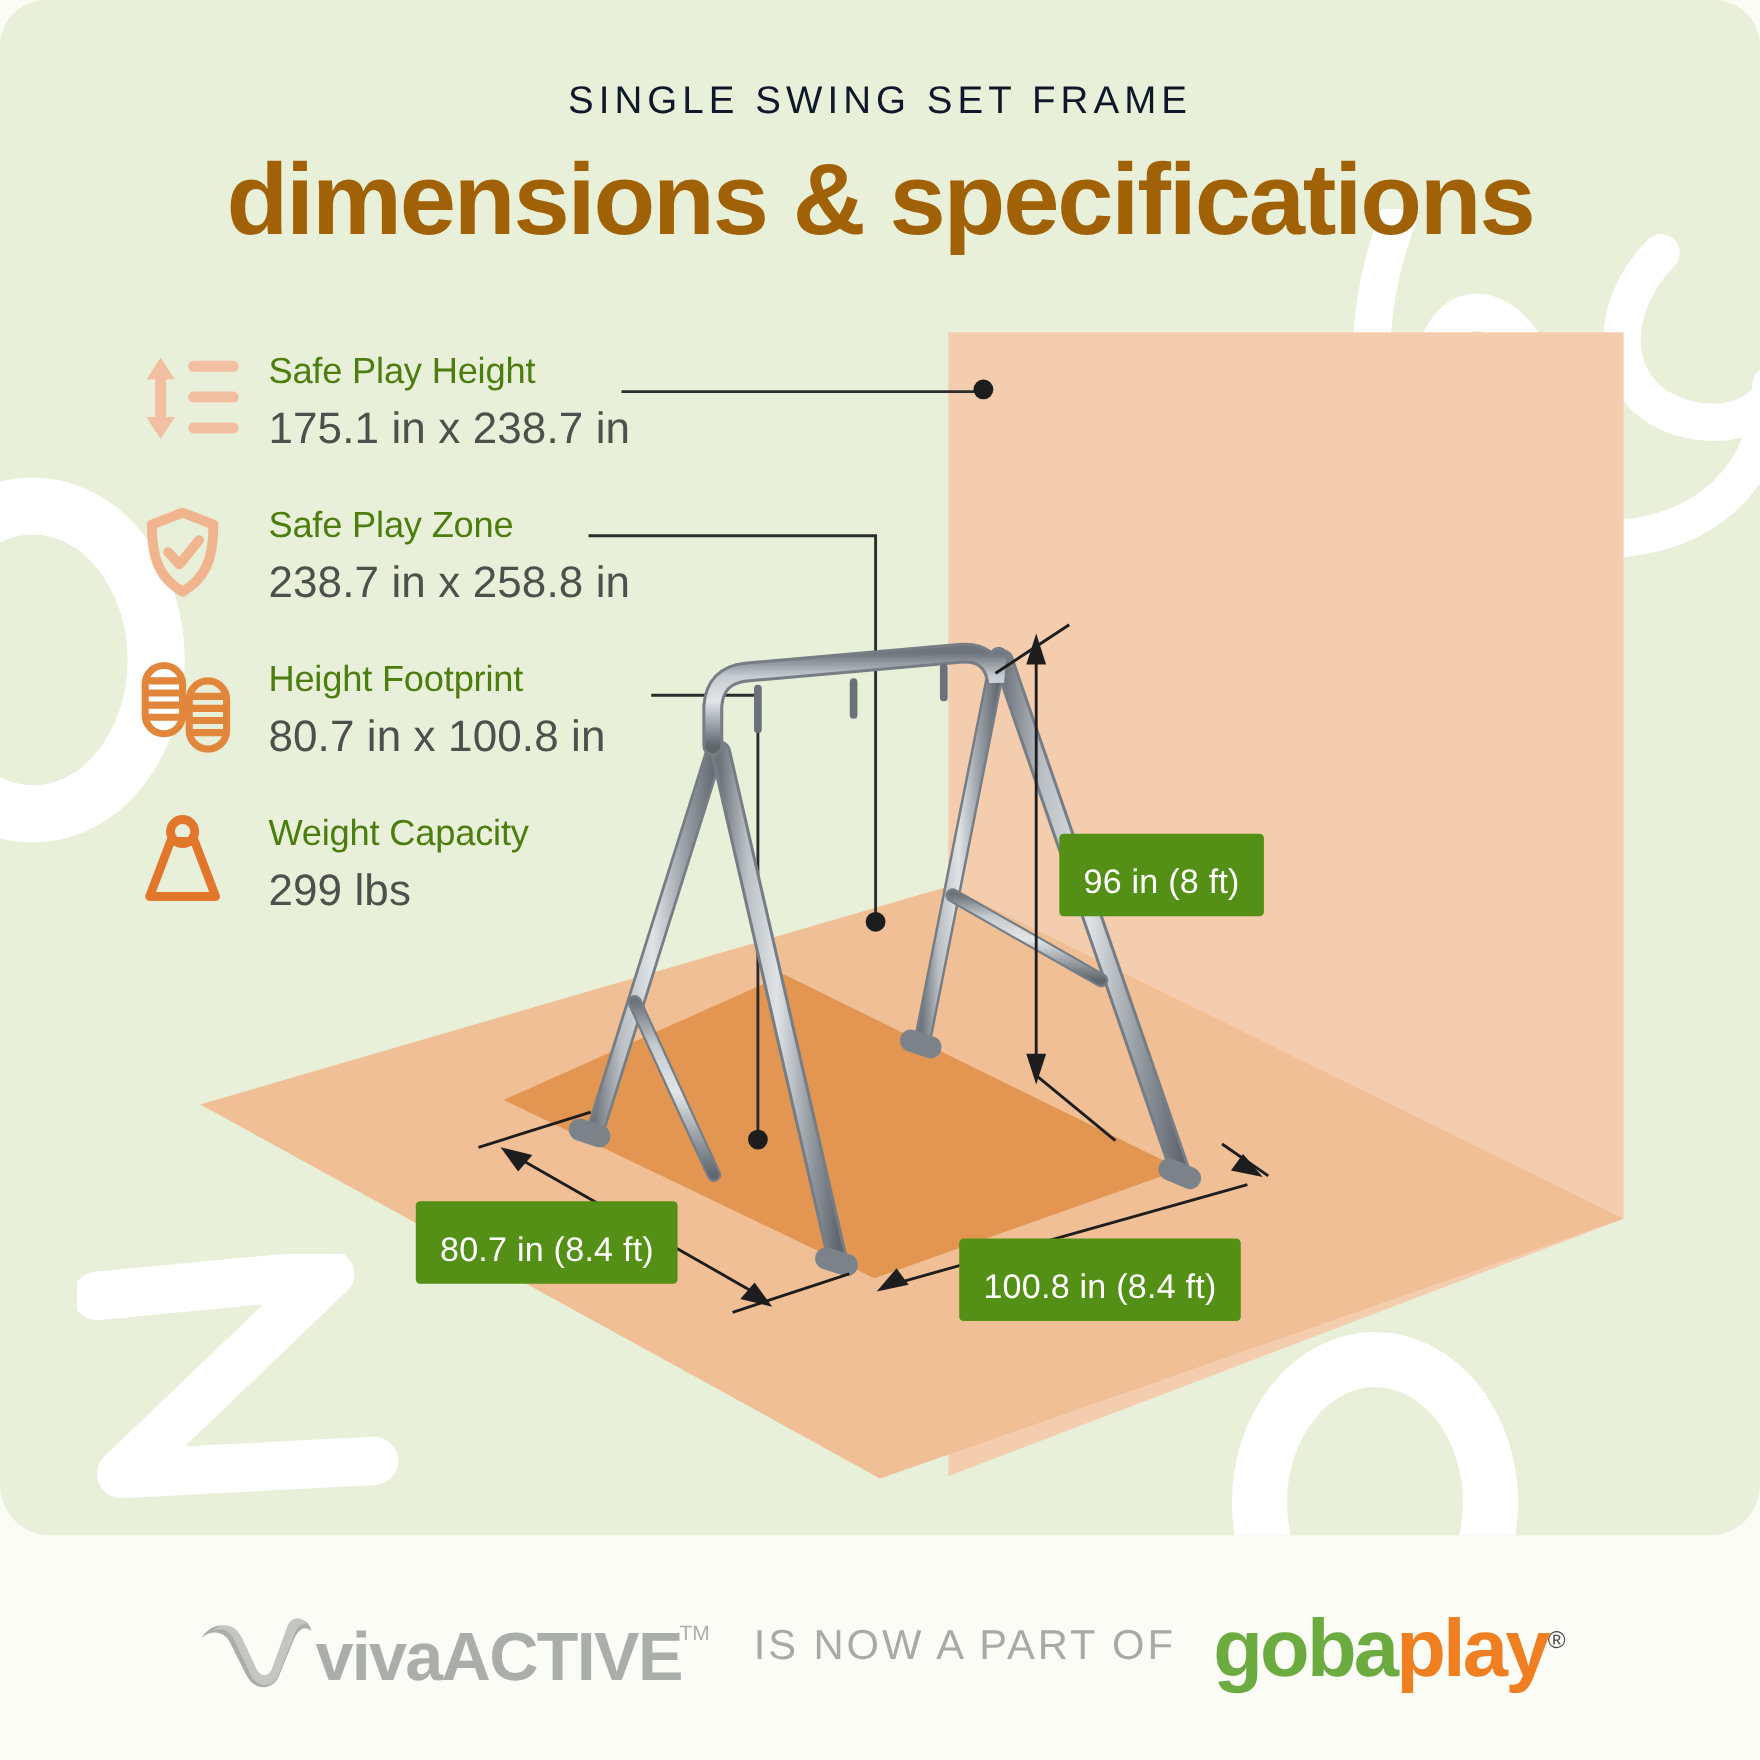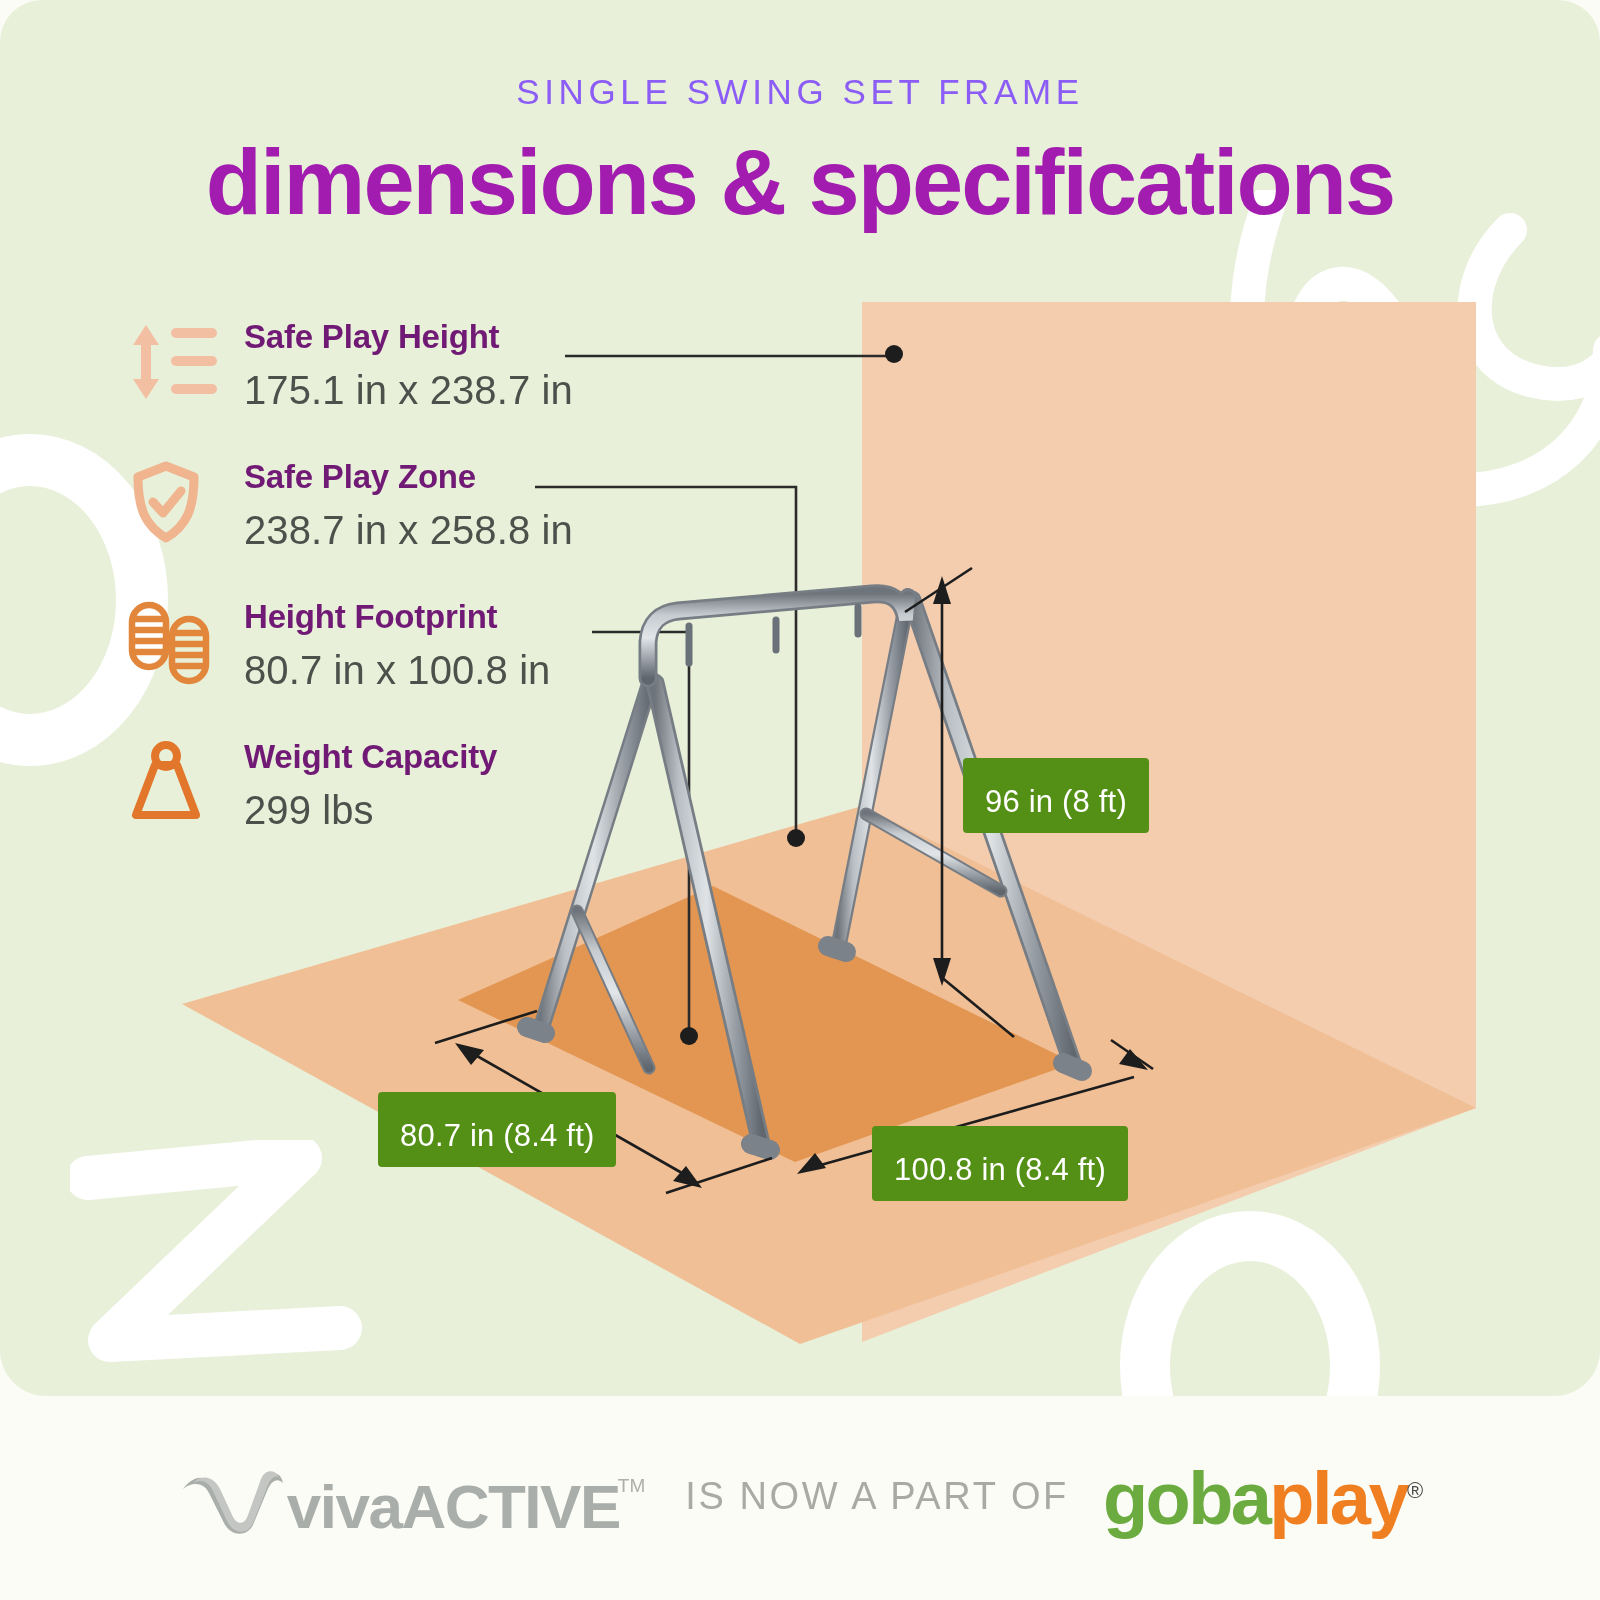--- a/index.html
+++ b/index.html
@@ -24,40 +24,40 @@
   .d-swirl { right: -30px; top: 190px; }
   .d-ring-left { left: -120px; top: 430px; }
   .d-zig { left: 70px; top: 1140px; }
   .d-ring-br { right: 200px; bottom: -110px; }
 
   
   .eyebrow {
     position: absolute; left: 0; top: 72px; width: 1600px;
     text-align: center;
     font-size: 35px; letter-spacing: 4.6px; font-weight: 400;
-    color: #8b5cf6;
+    color: #0f172a;
   }
   .headline {
     position: absolute; left: 0; top: 130px; width: 1600px;
     text-align: center;
     font-size: 92px; font-weight: 700; letter-spacing: -2px;
-    color: #a21caf;
+    color: #a16207;
   }
 
   
   .spec-list { position: absolute; left: 126px; top: 318px; width: 560px; }
   .spec-row { position: relative; height: 140px; }
   .spec-icon {
     position: absolute; left: 0; top: 4px;
     width: 92px; height: 80px;
     display: flex; align-items: center; justify-content: flex-start;
   }
   .spec-text { position: absolute; left: 118px; top: 0; }
   .spec-label {
-    font-size: 33px; font-weight: 700; color: #701a75;
+    font-size: 33px; font-weight: 400; color: #4d7c0f;
     letter-spacing: -0.2px; white-space: nowrap;
   }
   .spec-value {
     margin-top: 12px;
     font-size: 40px; font-weight: 400; color: #4c514c;
     letter-spacing: 0.1px; white-space: nowrap;
   }
 
   
   .scene { position: absolute; left: 0; top: 0; width: 1600px; height: 1396px; }

